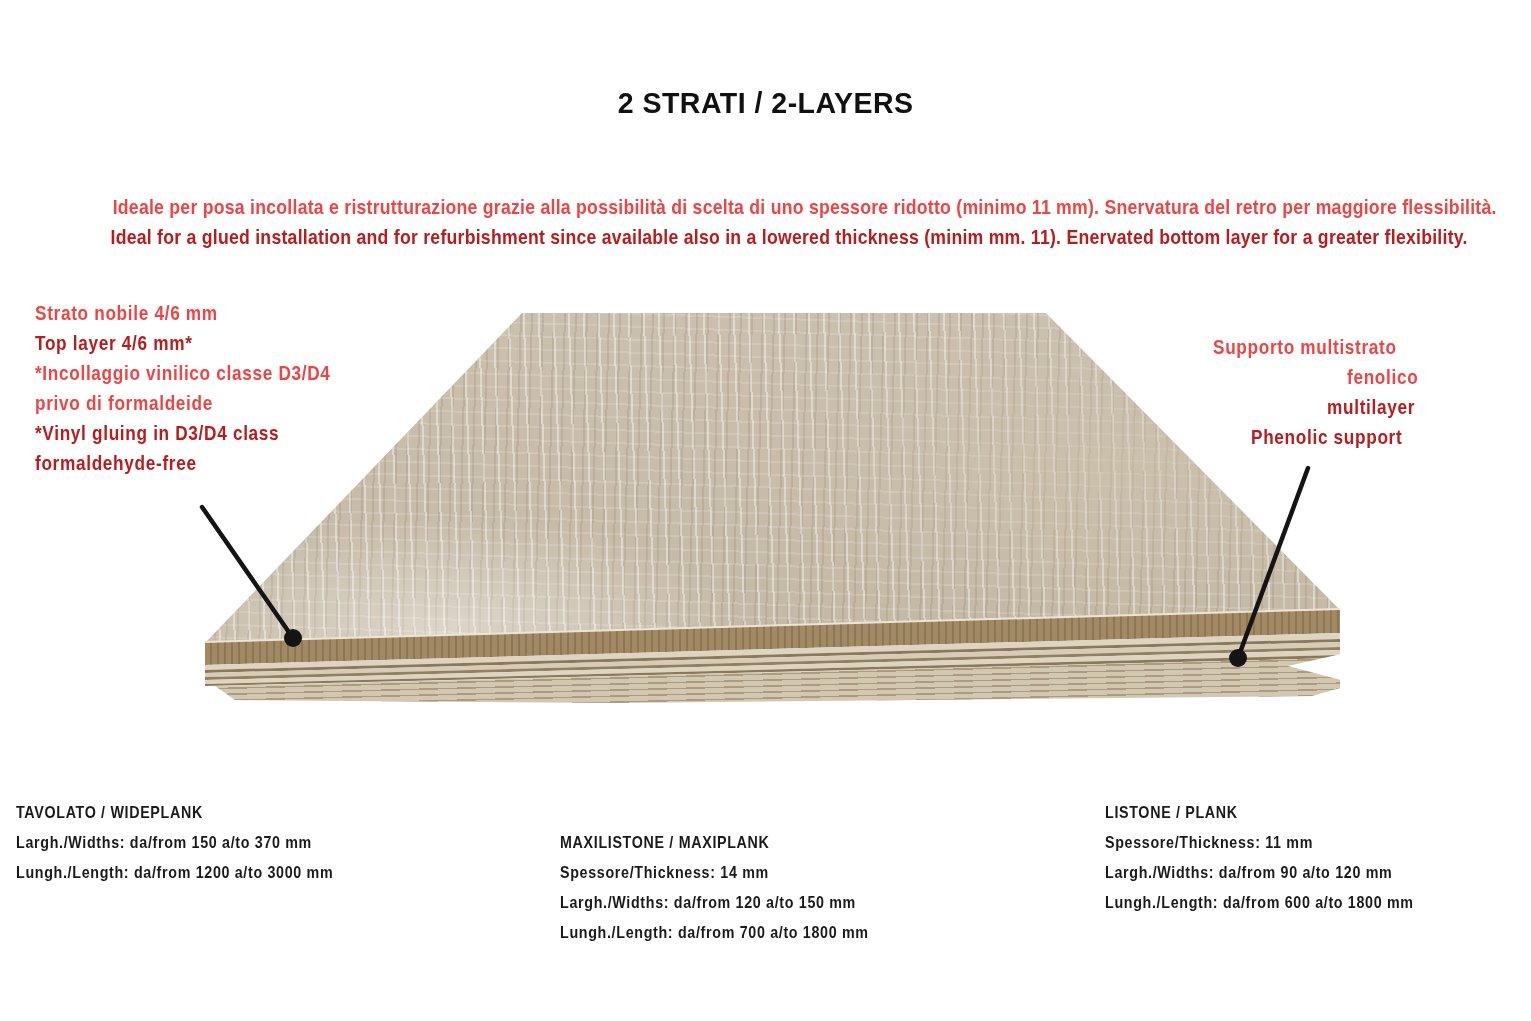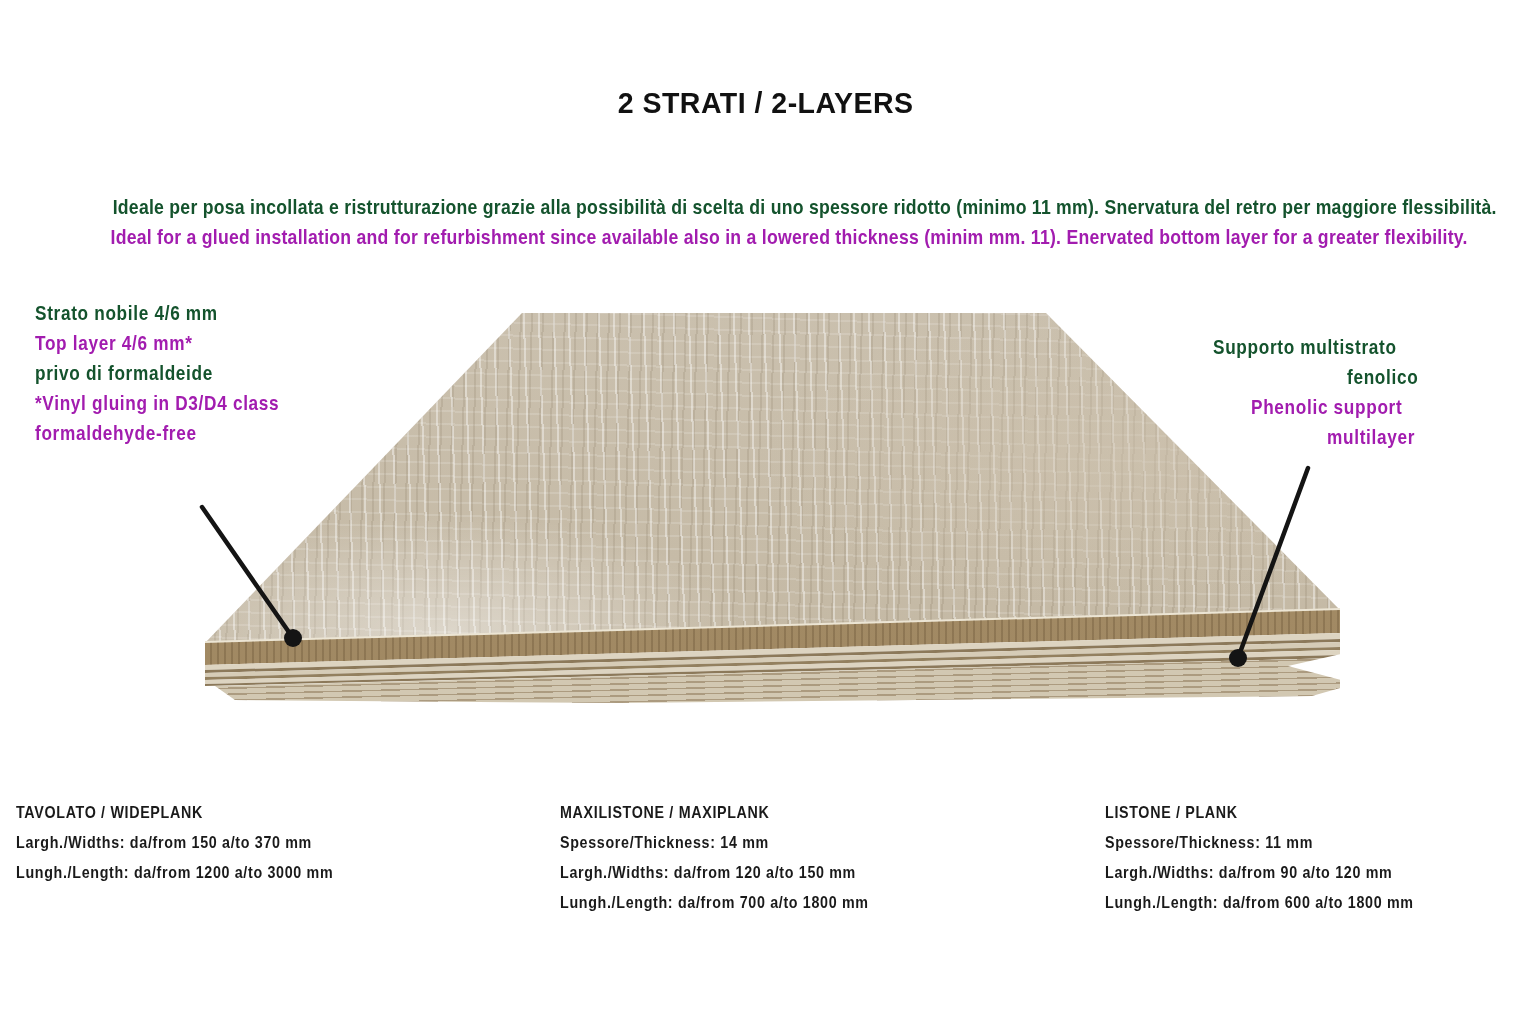--- a/index.html
+++ b/index.html
@@ -5,22 +5,22 @@
   html,body{margin:0;padding:0;background:#ffffff;}
   .canvas{
     position:relative;width:1531px;height:1021px;background:#ffffff;overflow:hidden;
     font-family:"Liberation Sans", sans-serif;
   }
   
   .cx{display:inline-block;transform:scaleX(.84);transform-origin:left center;
       letter-spacing:.8px;white-space:nowrap;}
   .cx-center{display:inline-block;transform:scaleX(.86);transform-origin:center center;
       letter-spacing:.3px;white-space:nowrap;}
-  .primary{color:#14532d;}
-  .secondary{color:#a21caf;}
+  .primary{color:#ef4444;}
+  .secondary{color:#b91c1c;}
 
   .page-title{
     position:absolute;top:86px;left:0;width:1531px;text-align:center;
     font-size:30px;font-weight:bold;color:#111;margin:0;
   }
   .page-title .cx-center{transform:scaleX(.95);letter-spacing:.5px;}
 
   .intro-line{
     position:absolute;left:0;width:1531px;text-align:center;
     font-size:20.5px;font-weight:bold;line-height:30px;margin:0;
@@ -30,21 +30,21 @@
 
   .note{position:absolute;font-size:20.5px;font-weight:bold;}
   .note .ln{height:30px;line-height:30px;}
   .note-left{left:35px;top:298px;}
   .note-right{left:1213px;top:332px;text-align:right;}
 
   .specs{position:absolute;top:0;left:0;}
   .spec-col{position:absolute;top:798px;font-size:17px;font-weight:bold;color:#1a1a1a;}
   .spec-col .ln{height:30px;line-height:30px;}
   .spec-col-1{left:16px;}
-  .spec-col-2{left:560px;}
+  .spec-col-2{left:560px;margin-top:30px;}
   .spec-col-3{left:1105px;}
 
   
   .layer{position:absolute;left:0;top:0;width:1531px;height:1021px;}
 
   .plank-top{
     clip-path:polygon(522px 313px,1046px 313px,1340px 610px,205px 643px);
     background:
       radial-gradient(ellipse 430px 170px at 29% 62%, rgba(255,255,255,.42), rgba(255,255,255,0) 70%),
       radial-gradient(ellipse 520px 210px at 73% 45%, rgba(206,194,174,.55), rgba(206,194,174,0) 72%),
@@ -115,30 +115,31 @@
       <line x1="202" y1="507" x2="293" y2="638" stroke="#141414" stroke-width="4.5" stroke-linecap="round"></line>
       <circle cx="293" cy="638" r="9" fill="#141414"></circle>
       <line x1="1308" y1="468" x2="1238" y2="658" stroke="#141414" stroke-width="4.5" stroke-linecap="round"></line>
       <circle cx="1238" cy="658" r="9" fill="#141414"></circle>
     </svg>
   </div>
 
   <div class="note note-left">
     <div class="ln primary"><span class="cx">Strato nobile 4/6 mm</span></div>
     <div class="ln secondary"><span class="cx">Top layer 4/6 mm*</span></div>
+    <div class="ln primary"><span class="cx">*Incollaggio vinilico classe D3/D4</span></div>
     <div class="ln primary"><span class="cx">privo di formaldeide</span></div>
     <div class="ln secondary"><span class="cx">*Vinyl gluing in D3/D4 class</span></div>
     <div class="ln secondary"><span class="cx">formaldehyde-free</span></div>
   </div>
 
   <div class="note note-right">
     <div class="ln primary"><span class="cx">Supporto multistrato</span></div>
     <div class="ln primary"><span class="cx">fenolico</span></div>
+    <div class="ln secondary"><span class="cx">multilayer</span></div>
     <div class="ln secondary"><span class="cx">Phenolic support</span></div>
-    <div class="ln secondary"><span class="cx">multilayer</span></div>
   </div>
 
   <div class="specs">
 
     <div class="spec-col spec-col-1">
       <div class="ln"><span class="cx">TAVOLATO / WIDEPLANK</span></div>
       <div class="ln"><span class="cx">Largh./Widths: da/from 150 a/to 370 mm</span></div>
       <div class="ln"><span class="cx">Lungh./Length: da/from 1200 a/to 3000 mm</span></div>
     </div>
 

